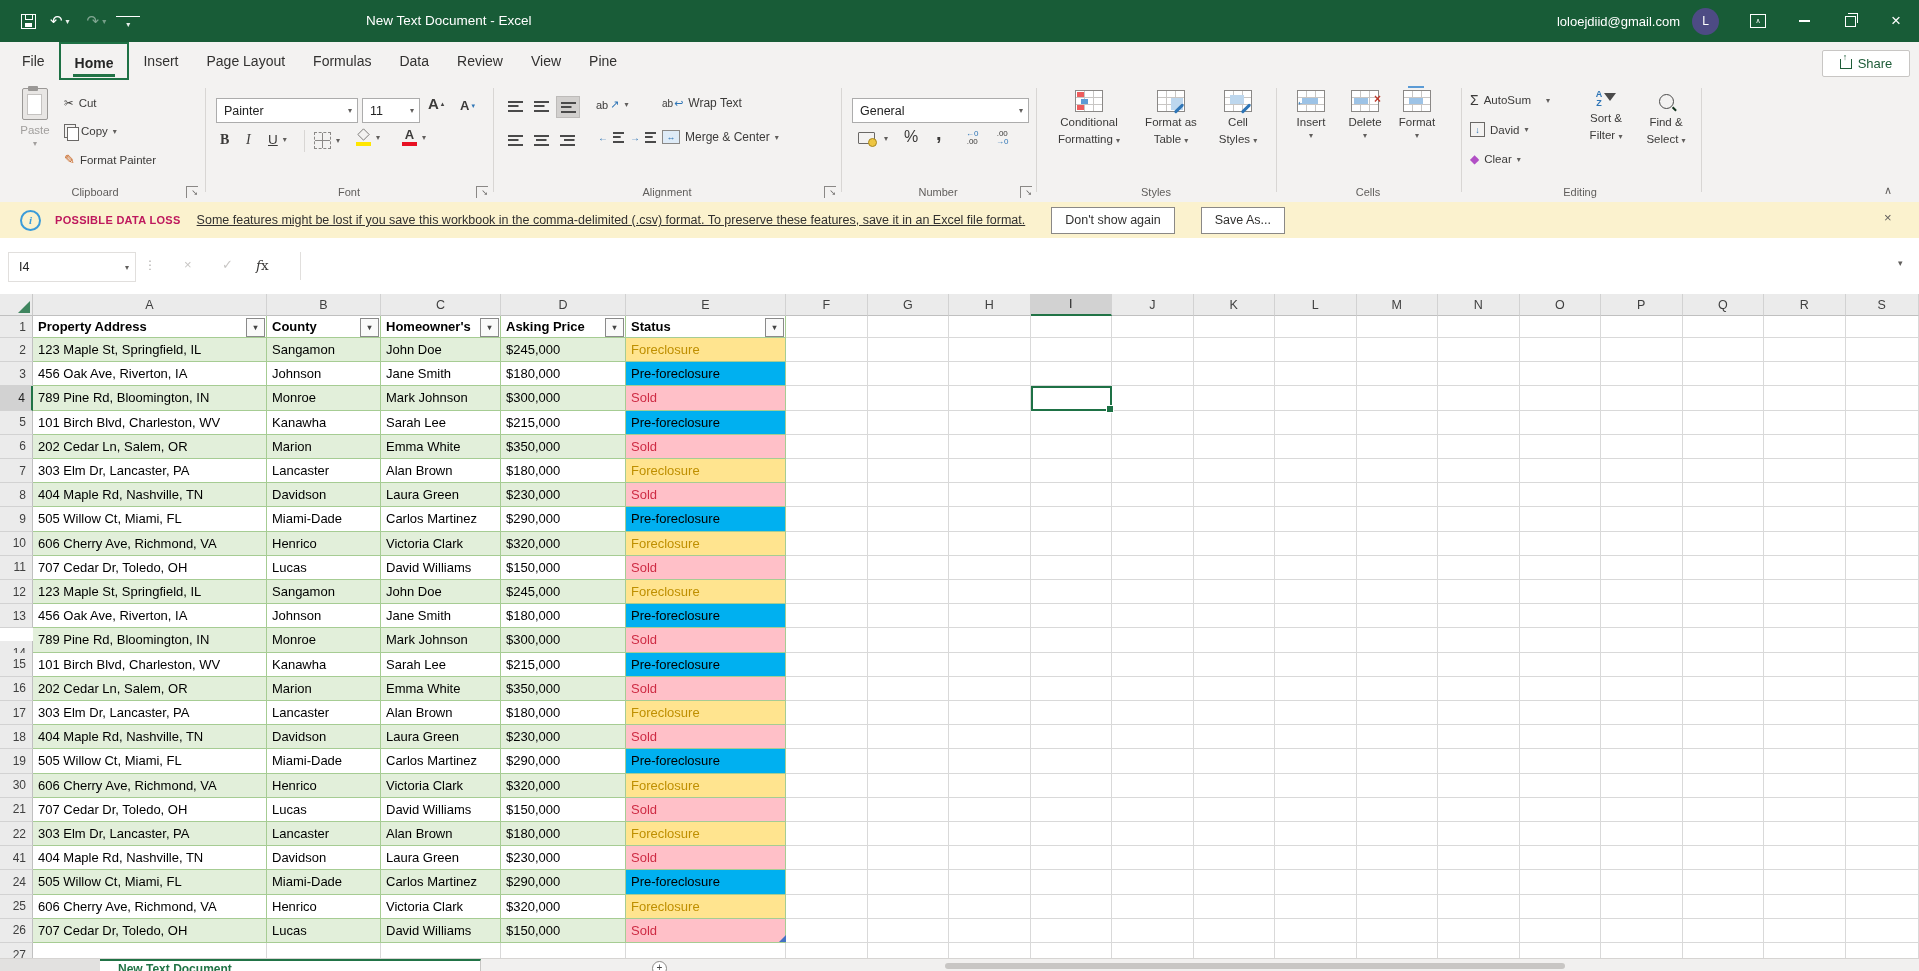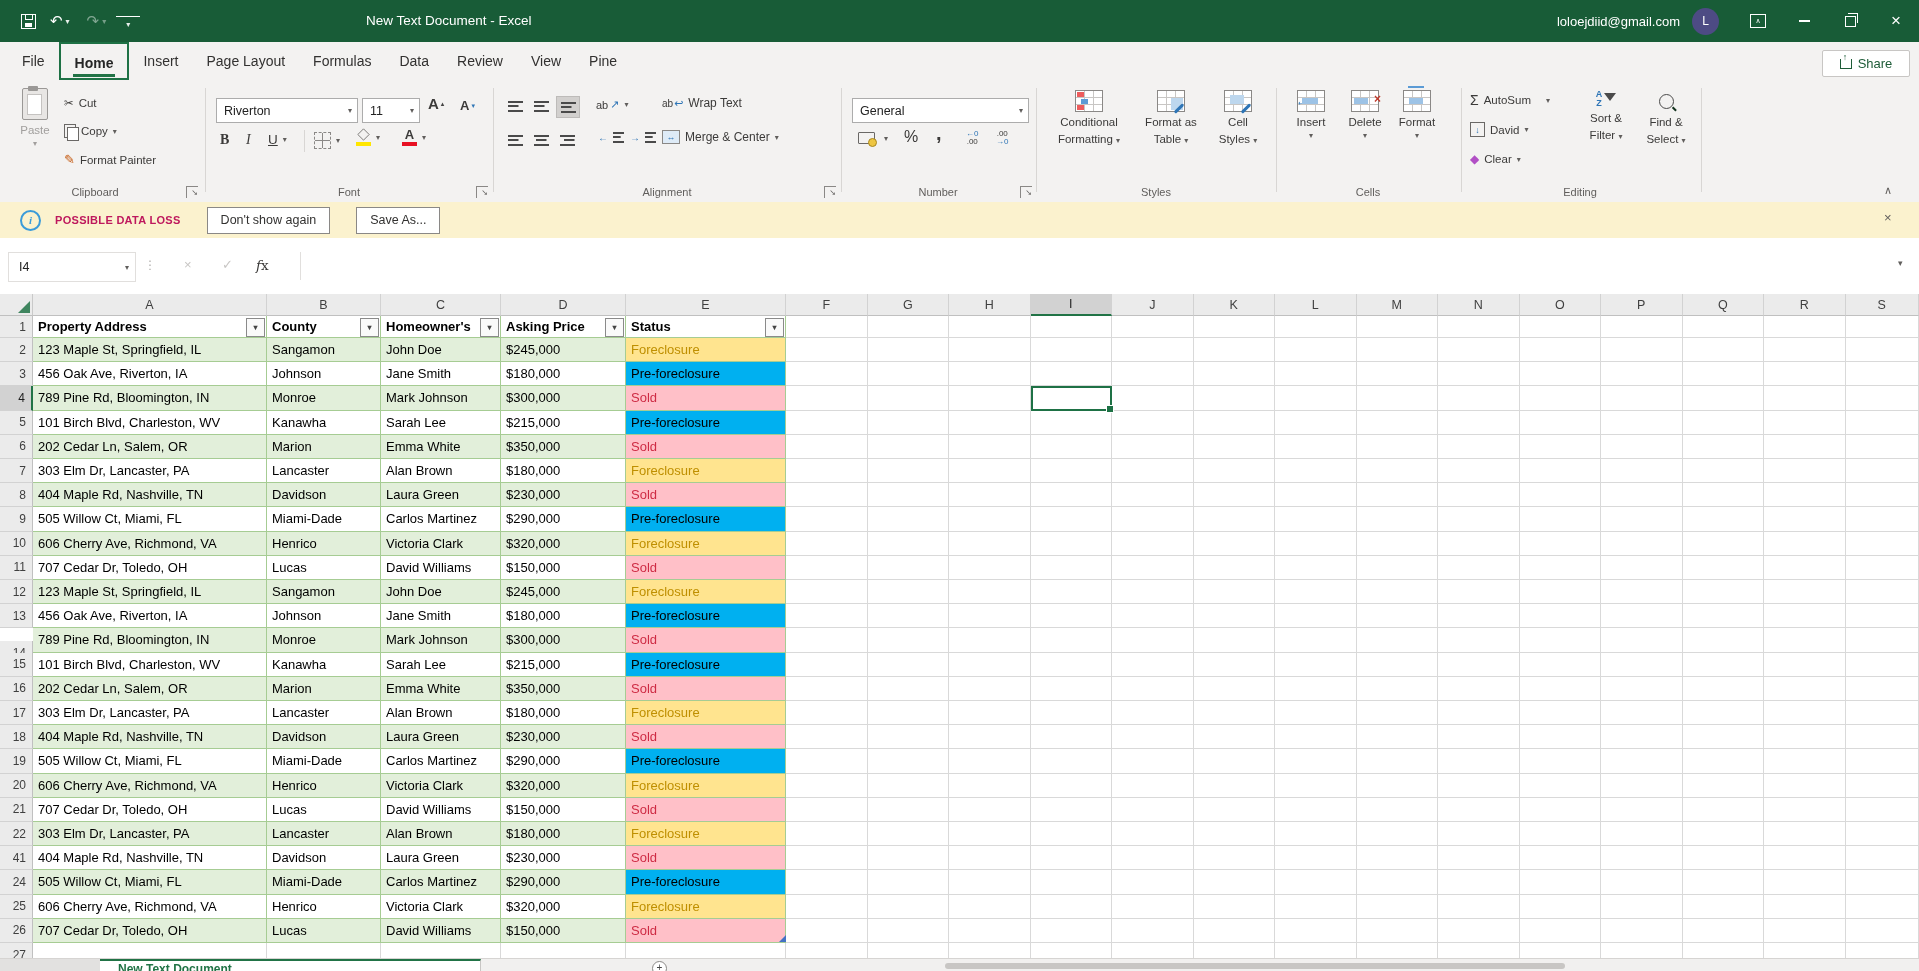--- a/index.html
+++ b/index.html
@@ -219,21 +219,21 @@
         <span class="chevr">▾</span>
       </div>
     <div class="ritem" style="left:64px;top:72px;">
         <span class="fpic">✎</span>
         <span>Format Painter</span>
       </div>
     <div class="glabel" style="left:30px;width:130px;">Clipboard</div>
     <div class="launch" style="left:186px;">↘</div>
 
     <div class="combo" style="left:216px;top:18px;width:140px;height:23px;">
-        <span class="val">Riverton</span>
+        <span class="val">Painter</span>
         <span class="chevr">▾</span>
       </div>
     <div class="combo" style="left:362px;top:18px;width:56px;height:23px;">
         <span class="val">11</span>
         <span class="chevr">▾</span>
       </div>
     <div class="ritem" style="left:428px;top:18px;">
         <span class="fontA" style="font-size:15px">A</span>
         <span style="font-size:7px;color:#444;margin-left:-3px;vertical-align:top">▴</span>
       </div>
@@ -416,20 +416,21 @@
       <span class="lbl"><span>Select</span> <span class="chevr">▾</span></span>
     </div>
     <div class="glabel" style="left:1520px;width:120px;">Editing</div>
 
     <div id="ribbon-collapse">∧</div>
   </div>
 
   <div class="abs" id="warnbar">
     <span class="infoic">i</span>
     <span id="warn-title">POSSIBLE DATA LOSS</span>
+    <span id="warn-msg">Some features might be lost if you save this workbook in the comma-delimited (.csv) format. To preserve these features, save it in an Excel file format.</span>
     <span class="warnbtn">Don't show again</span>
     <span class="warnbtn">Save As...</span>
   </div>
   <span id="warn-close" class="abs">×</span>
 
   <div class="abs" id="fbar">
     <div id="namebox">
         <span class="val">I4</span>
         <span class="chevr">▾</span>
       </div>
@@ -1032,21 +1033,21 @@
       <div class="cell" style="left: 1112px; top: 455.4px; width: 81.5px; height: 24.2px;"></div>
       <div class="cell" style="left: 1193.5px; top: 455.4px; width: 81.5px; height: 24.2px;"></div>
       <div class="cell" style="left: 1275px; top: 455.4px; width: 81.5px; height: 24.2px;"></div>
       <div class="cell" style="left: 1356.5px; top: 455.4px; width: 81.5px; height: 24.2px;"></div>
       <div class="cell" style="left: 1438px; top: 455.4px; width: 81.5px; height: 24.2px;"></div>
       <div class="cell" style="left: 1519.5px; top: 455.4px; width: 81.5px; height: 24.2px;"></div>
       <div class="cell" style="left: 1601px; top: 455.4px; width: 81.5px; height: 24.2px;"></div>
       <div class="cell" style="left: 1682.5px; top: 455.4px; width: 81.5px; height: 24.2px;"></div>
       <div class="cell" style="left: 1764px; top: 455.4px; width: 81.5px; height: 24.2px;"></div>
       <div class="cell" style="left: 1845.5px; top: 455.4px; width: 73.5px; height: 24.2px;"></div>
-      <div class="guth" style="left: 0px; top: 479.6px; width: 33px; height: 24.2px;">20</div>
+      <div class="guth" style="left: 0px; top: 479.6px; width: 33px; height: 24.2px;">30</div>
       <div class="td band" style="left: 33px; top: 479.6px; width: 234px; height: 24.2px;">
         <span>606 Cherry Ave, Richmond, VA</span>
       </div>
       <div class="td band" style="left: 267px; top: 479.6px; width: 114px; height: 24.2px;">
         <span>Henrico</span>
       </div>
       <div class="td band" style="left: 381px; top: 479.6px; width: 120px; height: 24.2px;">
         <span>Victoria Clark</span>
       </div>
       <div class="td band" style="left: 501px; top: 479.6px; width: 125px; height: 24.2px;">

